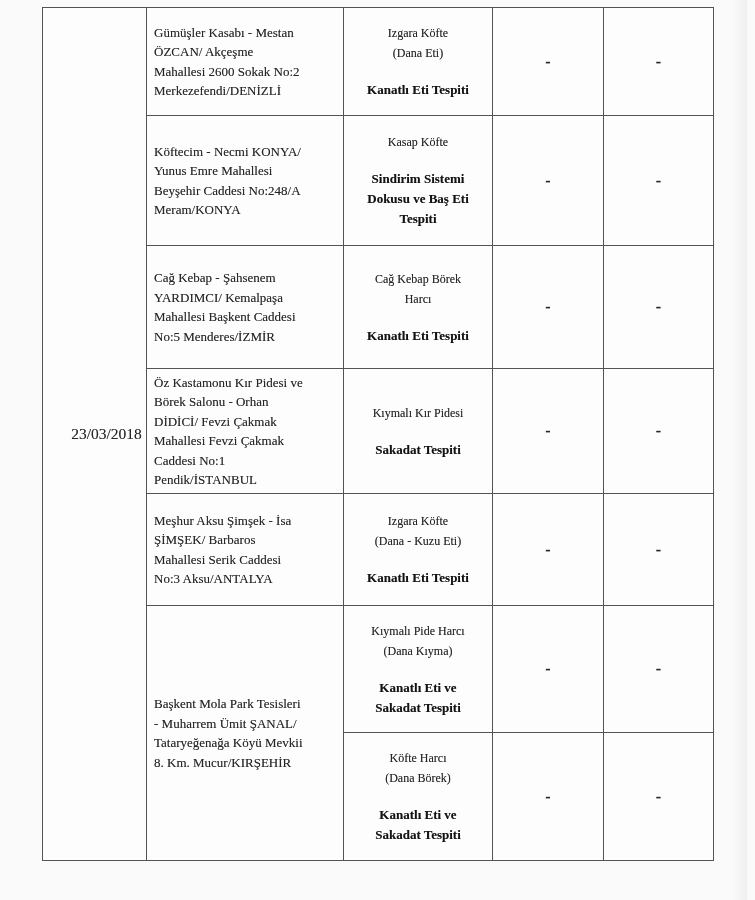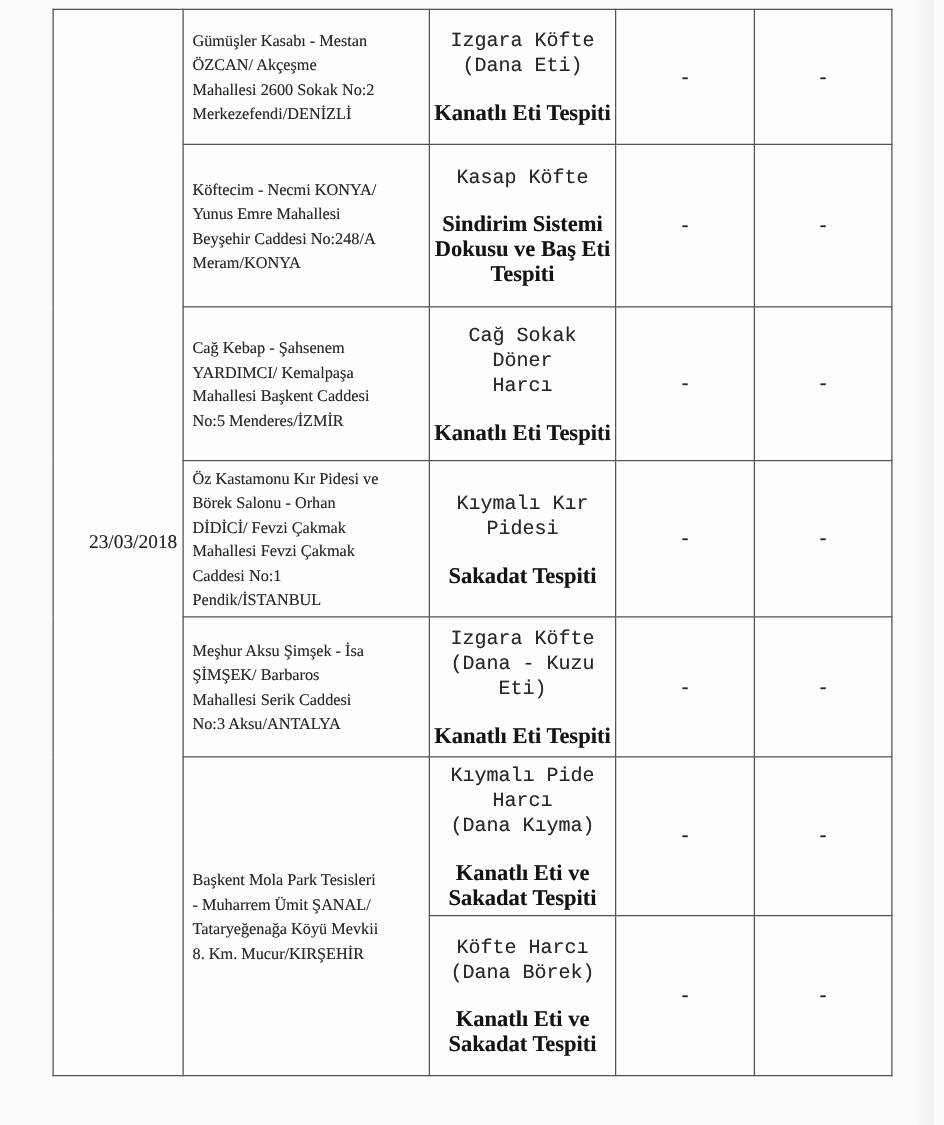--- a/index.html
+++ b/index.html
@@ -53,27 +53,26 @@
     font-size: 13px;
     line-height: 19.5px;
     white-space: pre-line;
   }
   .prod-cell {
     text-align: center;
     vertical-align: middle;
     padding: 2px;
   }
   .prod-name {
-    font-size: 16px;
+    font-size: 12px;
     line-height: 20px;
     white-space: pre-line;
-    font-family: Liberation Mono, monospace;
   }
   .prod-finding {
-    font-size: 18px;
+    font-size: 13px;
     line-height: 20px;
     white-space: pre-line;
     font-weight: bold;
     color: #131313;
     margin-top: 17px;
   }
   .result-cell {
     text-align: center;
     vertical-align: middle;
     font-size: 16px;
@@ -124,21 +123,21 @@
         </td>
         <td class="result-cell">-</td>
         <td class="result-cell">-</td>
       </tr>
       <tr style="height:123px">
         <td class="biz-cell">Cağ Kebap - Şahsenem
 YARDIMCI/ Kemalpaşa
 Mahallesi Başkent Caddesi
 No:5 Menderes/İZMİR</td>
         <td class="prod-cell">
-          <div class="prod-name">Cağ Sokak Döner
+          <div class="prod-name">Cağ Kebap Börek
 Harcı</div>
           <div class="prod-finding">Kanatlı Eti Tespiti</div>
         </td>
         <td class="result-cell">-</td>
         <td class="result-cell">-</td>
       </tr>
       <tr style="height:125px">
         <td class="biz-cell">Öz Kastamonu Kır Pidesi ve
 Börek Salonu - Orhan
 DİDİCİ/ Fevzi Çakmak

